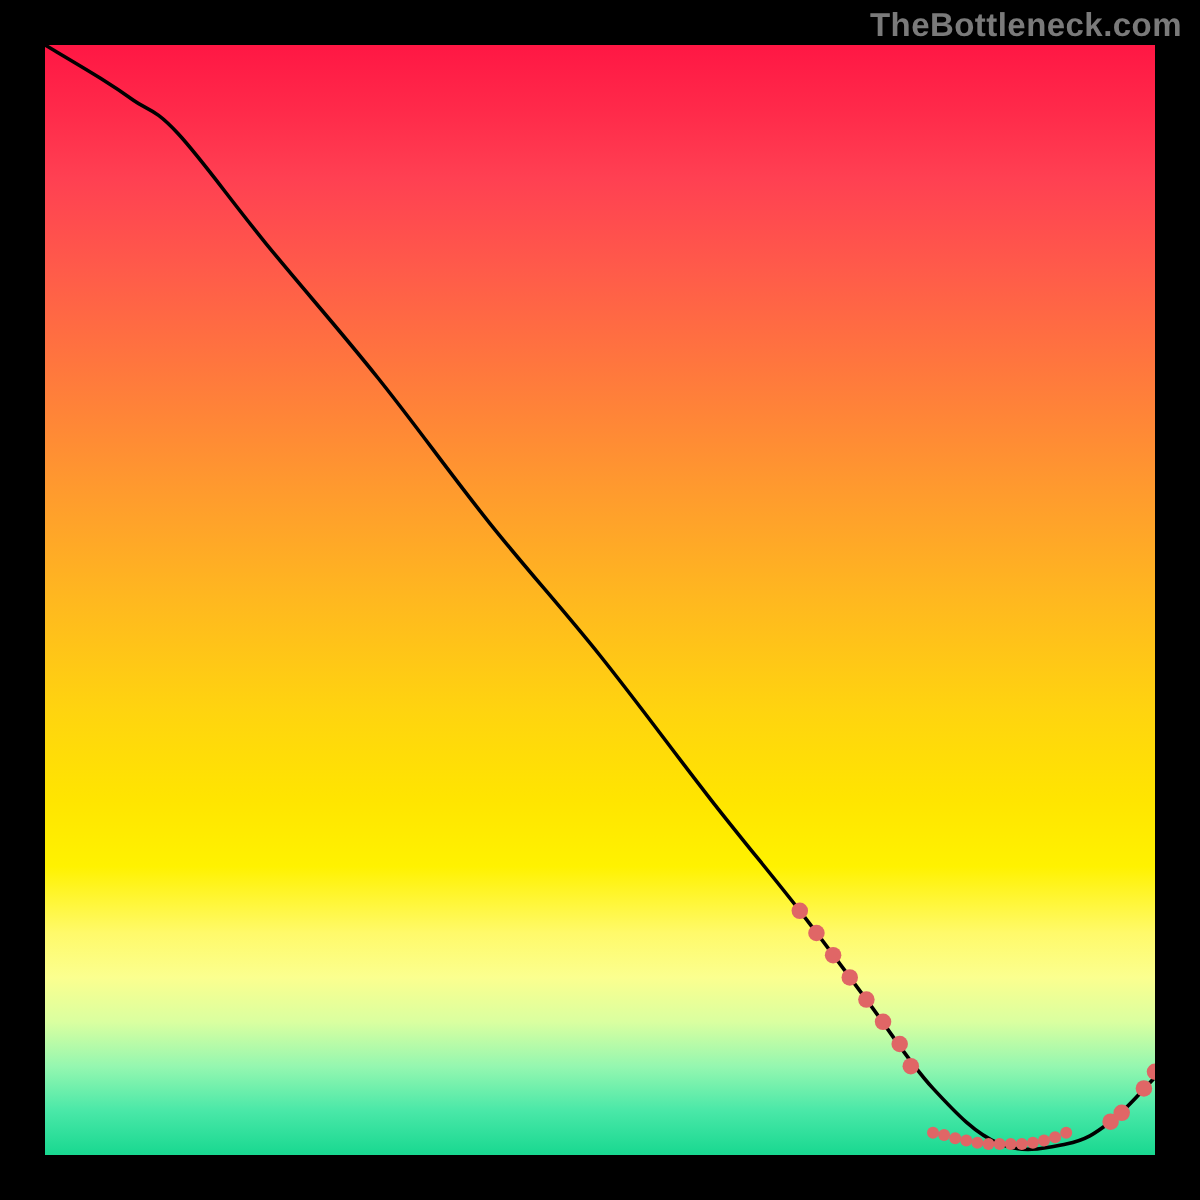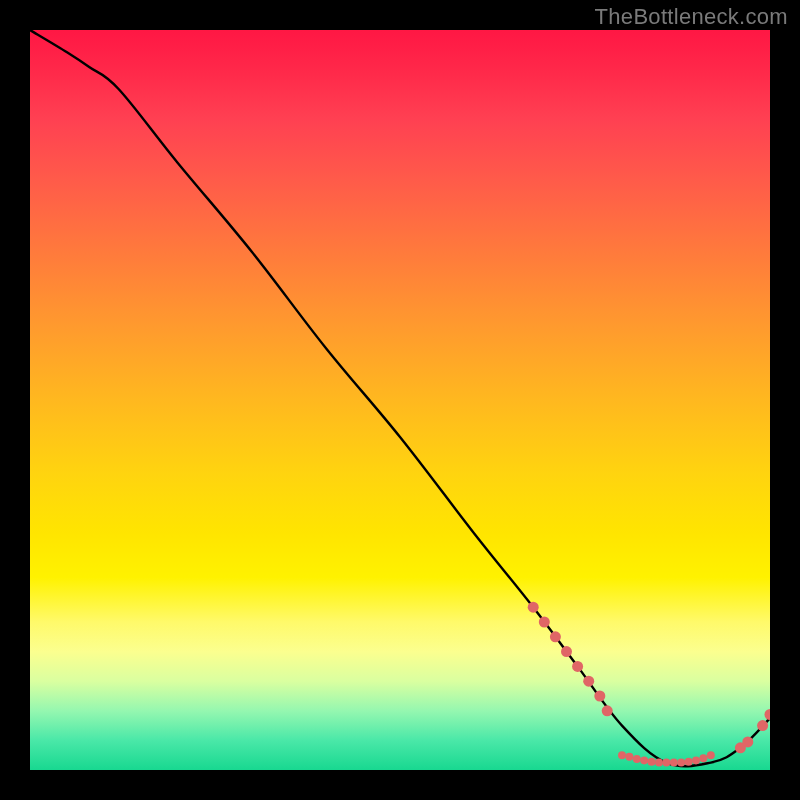--- a/index.html
+++ b/index.html
@@ -43,21 +43,21 @@
       #4ae8a8 96%,
       #18d890 100%
     );
   }
   .watermark {
     position: absolute;
     top: 4px;
     right: 12px;
     color: #7a7a7a;
     font-size: 22px;
-    font-weight: 400;
+    font-weight: 700;
     letter-spacing: 0.3px;
     user-select: none;
   }
   svg.overlay {
     position: absolute;
     top: 0;
     left: 0;
   }
 </style>
 </head>

